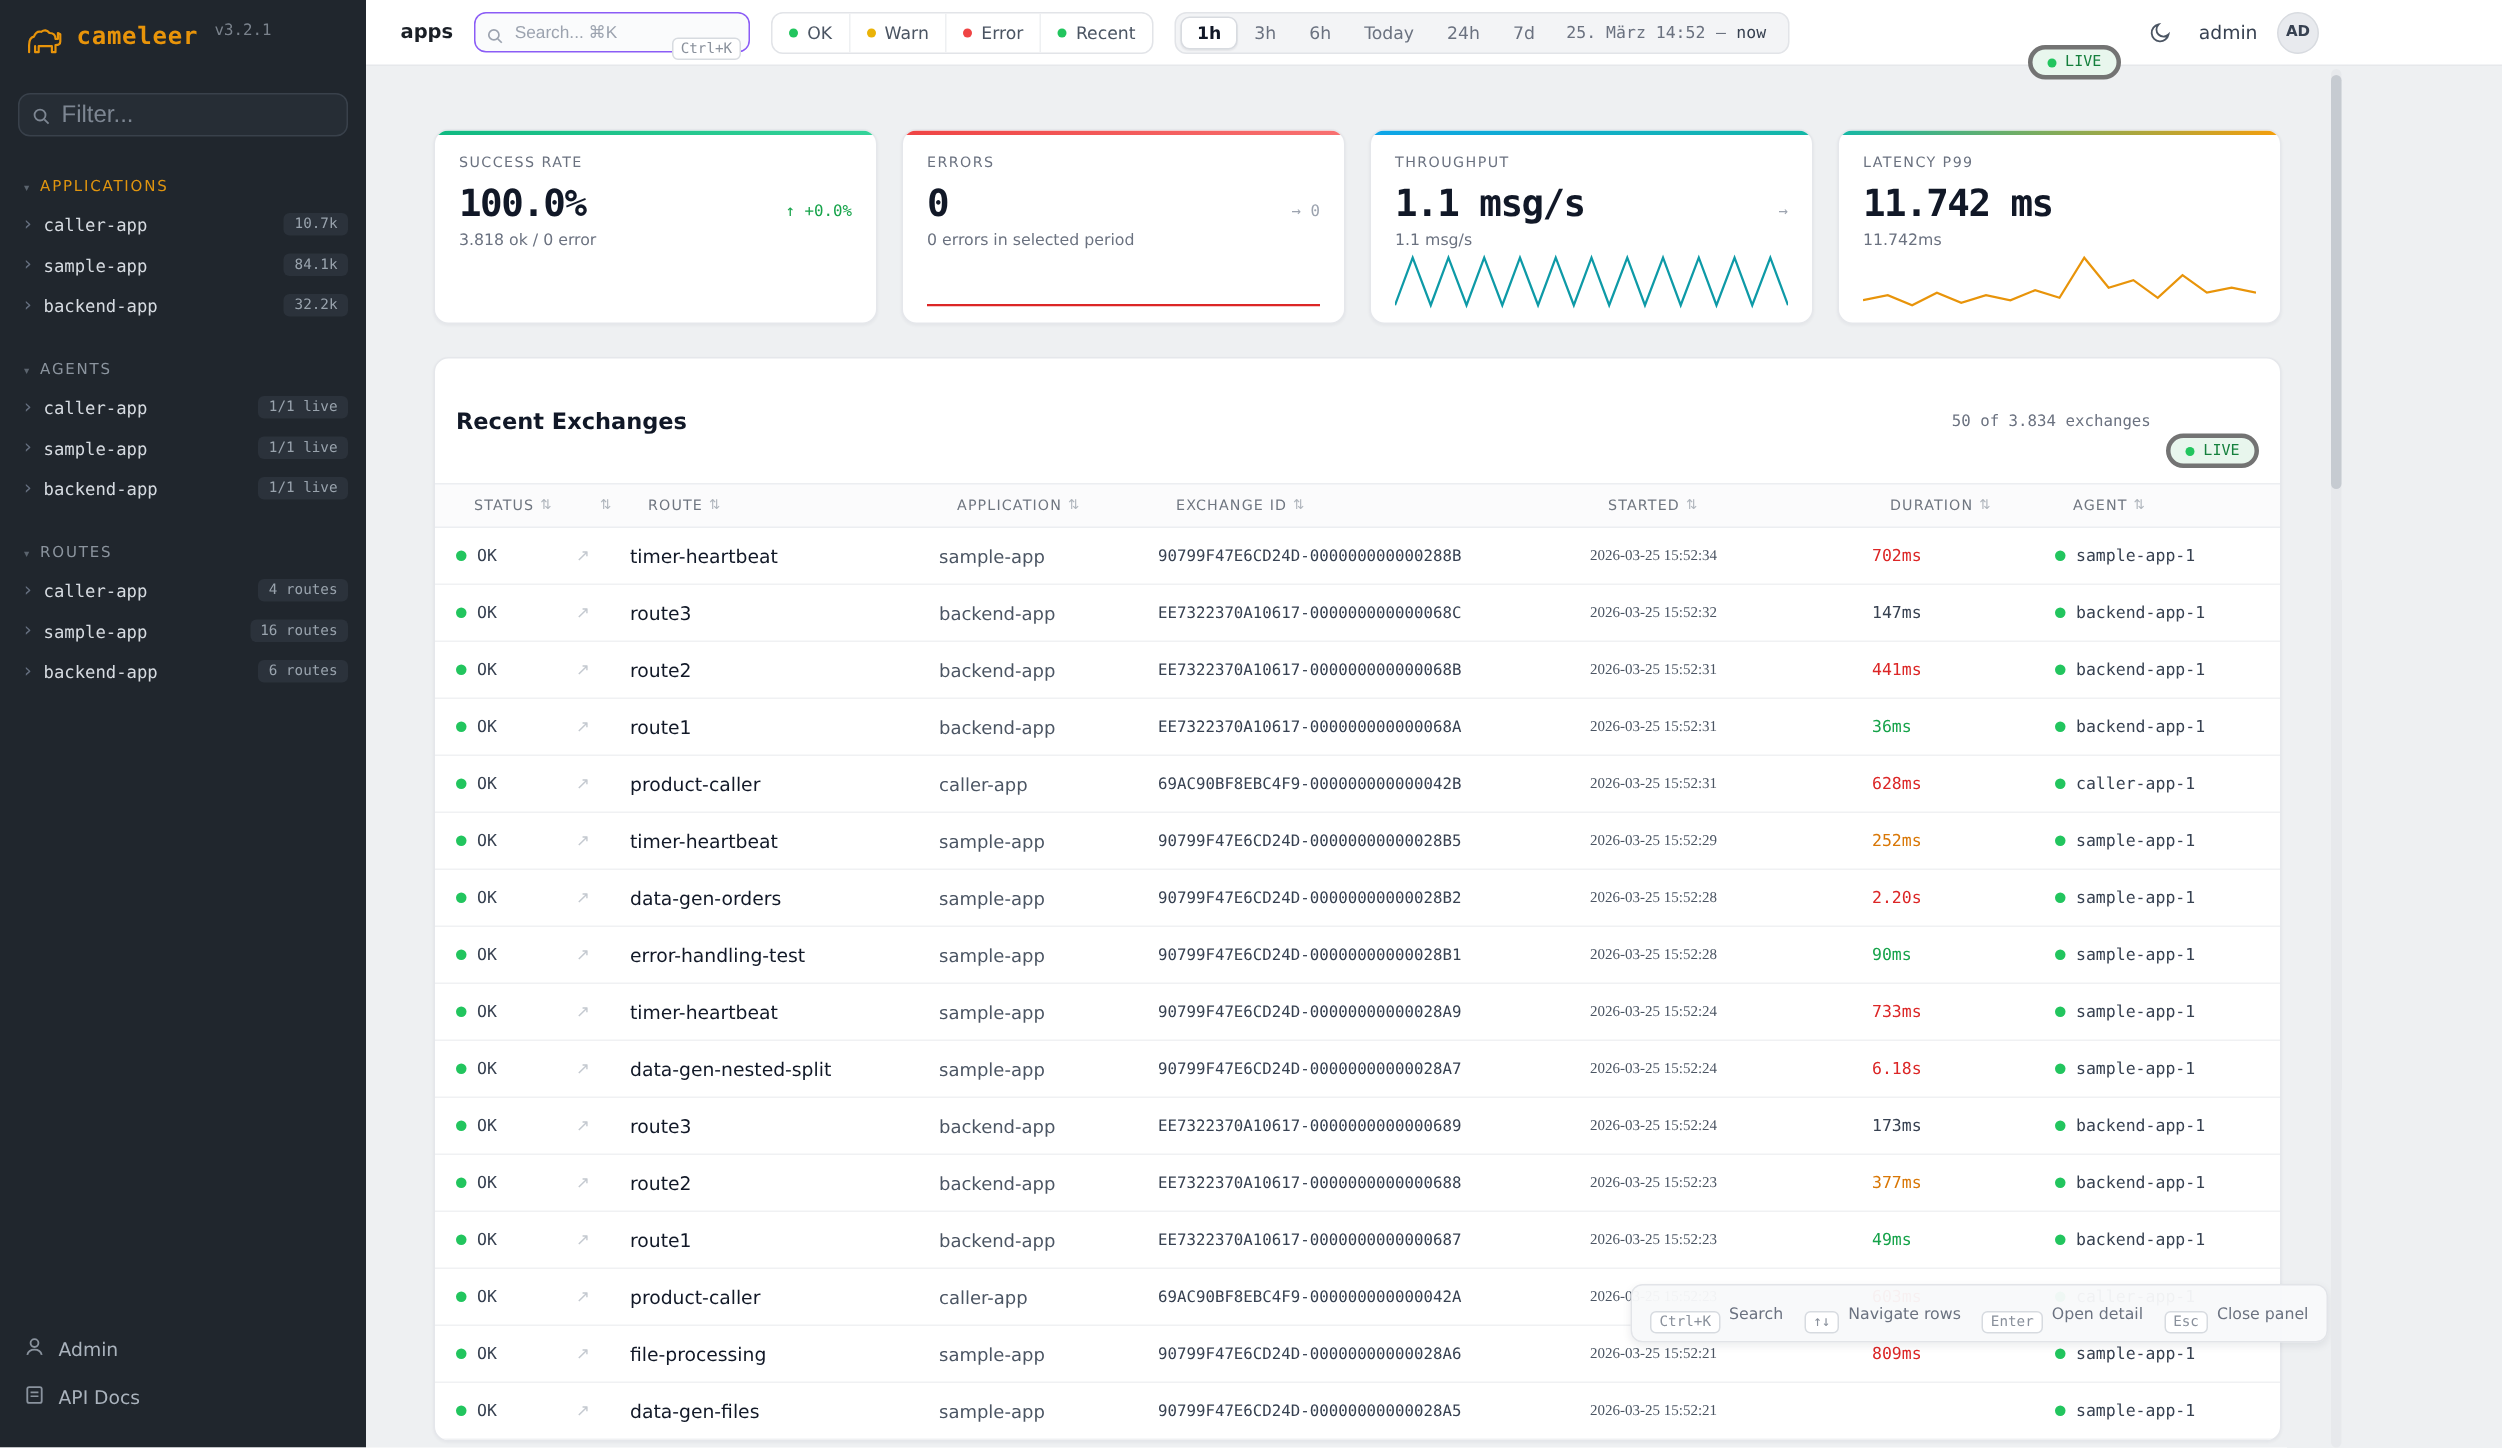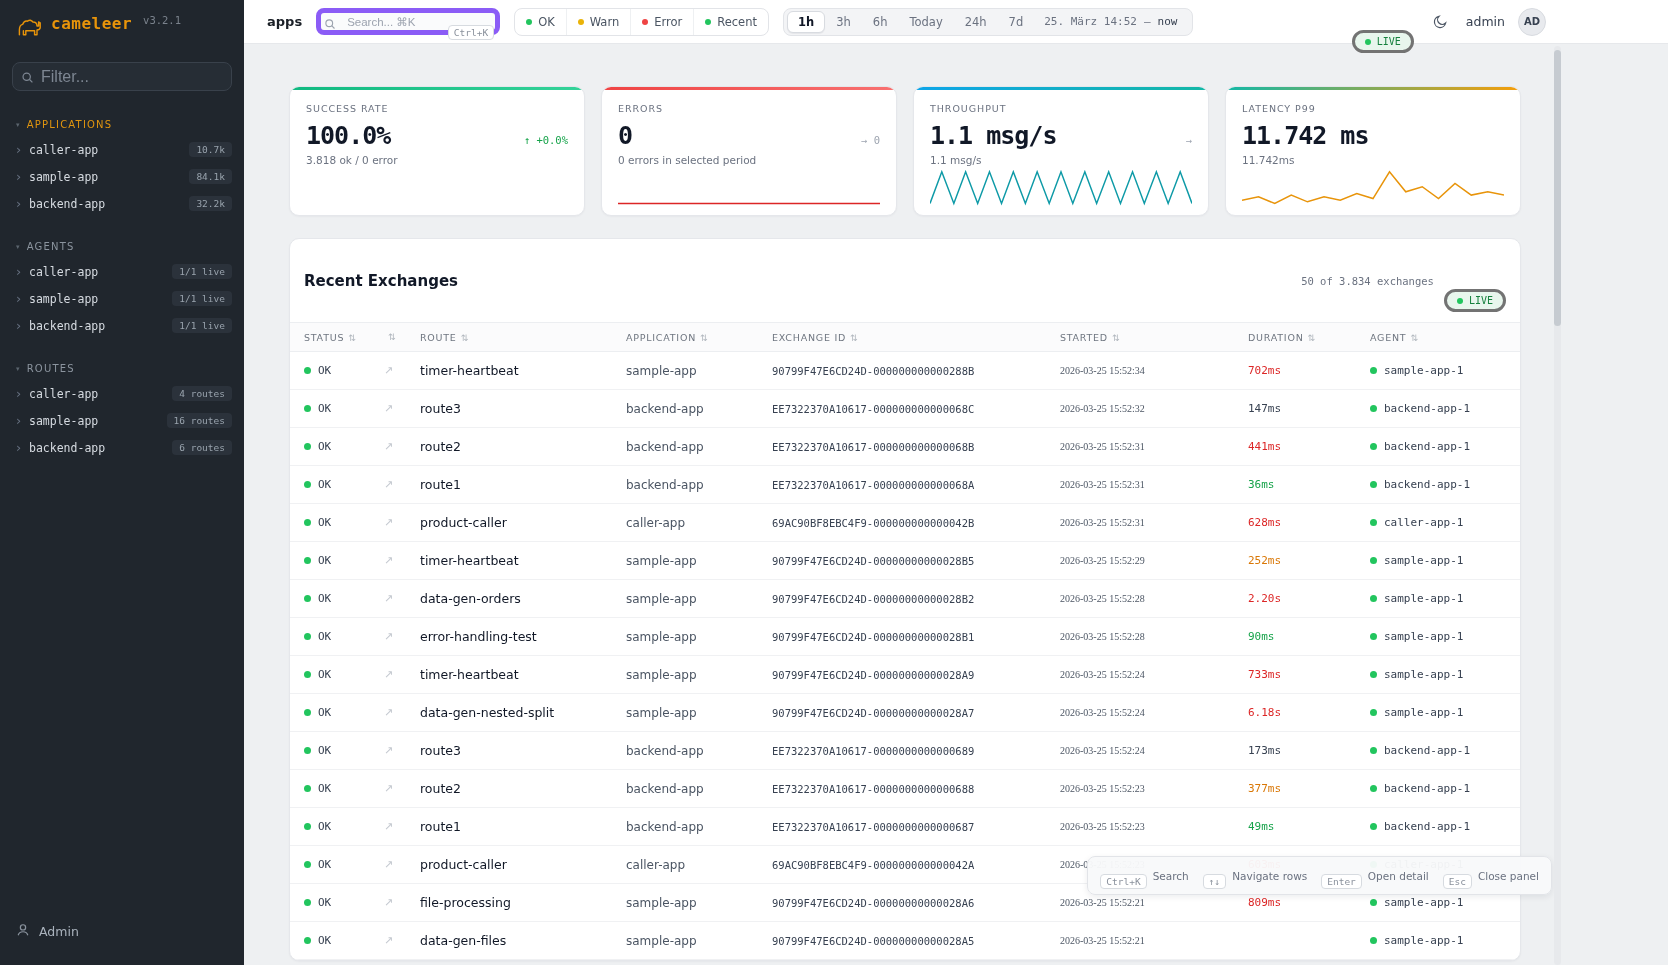--- a/index.html
+++ b/index.html
@@ -27,21 +27,21 @@
   .side-item .lbl { flex:1; font-family:"DejaVu Sans Mono", monospace; font-size:11.5px; }
   .side-badge { background:#2b323b; color:#99a3ad; font-family:"DejaVu Sans Mono", monospace; font-size:9.5px; padding:2px 7px; border-radius:4px; }
   .side-footer { margin-top:auto; padding:10px 16px 18px; }
   .side-footer .foot-item { display:flex; align-items:center; gap:9px; height:32px; font-size:12.5px; color:#aab3bd; cursor:pointer; }
 
   
   .main { flex:1; display:flex; flex-direction:column; min-width:0; }
   .topbar { height:44px; background:#ffffff; border-bottom:1px solid #e6e8eb; display:flex; align-items:center; gap:14px; padding:0 122px 0 23px; }
   .context-label { font-size:13px; font-weight:bold; color:#1a1f26; }
   .searchbox { position:relative; width:184px; }
-  .searchbox input { width:100%; height:27px; border:5px solid #8b5cf6; background:#fafbfc; border-radius:8px; font-size:11.5px; padding:0 48px 0 26px; color:#374151; outline:none; }
+  .searchbox input { width:100%; height:27px; border:1px solid #8b5cf6; background:#fafbfc; border-radius:8px; font-size:11.5px; padding:0 48px 0 26px; color:#374151; outline:none; }
   .searchbox input::placeholder { color:#9ca3af; }
   .searchbox .mag { position:absolute; left:8px; top:7px; }
   .searchbox .kbd { position:absolute; right:6px; top:5px; }
   .kbd { display:inline-block; border:1px solid #d7dbe0; background:#fff; border-radius:4px; font-family:"DejaVu Sans Mono", monospace; font-size:9.5px; color:#8a919c; padding:1px 5px;margin-top:12px; }
   .chip-group { display:flex; border:1px solid #e2e4e8; background:#fff; border-radius:8px; overflow:hidden; height:28px; }
   .chip { display:flex; align-items:center; gap:6px; padding:0 11px; font-size:11.5px; color:#4b5563; cursor:pointer; border-left:1px solid #eef0f2; }
   .chip:first-child { border-left:none; }
   .dot { width:6px; height:6px; border-radius:50%; display:inline-block; }
   .time-group { display:flex; align-items:center; border:1px solid #e2e4e8; background:#f3f4f6; border-radius:8px; height:28px; padding:0 3px; }
   .seg { padding:3px 10px; font-size:11.5px; color:#6b7280; border-radius:6px; cursor:pointer; border:1px solid transparent; }
@@ -71,21 +71,21 @@
   .spark { position:absolute; left:16px; right:16px; bottom:9px; height:38px; }
 
   
   .table-card { margin-top:22px; background:#fff; border:1px solid #e5e7eb; border-radius:10px; box-shadow:0 1px 2px rgba(16,24,40,.04); overflow:hidden; }
   .table-head { display:flex; align-items:center; justify-content:space-between; padding:10px 14px; }
   .table-title { font-size:15px; font-weight:bold; color:#111827; }
   .table-meta { display:flex; align-items:center; gap:10px; }
   .table-count { font-family:"DejaVu Sans Mono", monospace; font-size:10.5px; color:#6b7280; }
   .grid-row { display:grid; grid-template-columns:80px 36px 206px 146px 288px 188px 122px minmax(0,1fr); align-items:center; padding:0 14px; }
   .thead { background:#fbfbfc; border-top:1px solid #eceef1; border-bottom:1px solid #eceef1; height:30px; }
-  .th { display:flex; align-items:flex-end; gap:4px; font-size:9.5px; letter-spacing:.08em; color:#6f7680; cursor:pointer; text-transform:uppercase; }
+  .th { display:flex; align-items:flex-start; gap:4px; font-size:9.5px; letter-spacing:.08em; color:#6f7680; cursor:pointer; text-transform:uppercase;margin-left:12px; }
   .sort { color:#b0b6bd; font-size:9px; }
   .tr { height:38px; border-bottom:1px solid #f0f1f3; cursor:pointer; }
   .cell-status { display:flex; align-items:center; gap:7px; font-family:"DejaVu Sans Mono", monospace; font-size:11px; color:#374151; }
   .cell-status .dot, .cell-agent .dot { width:7px; height:7px; background:#22c55e; }
   .cell-link { color:#c4c9d0; font-size:11px; }
   .cell-route { font-size:12.5px; color:#111827; }
   .cell-app { font-size:12px; color:#4b5563; }
   .cell-id { font-family:"DejaVu Sans Mono", monospace; font-size:10.5px; color:#374151; }
   .cell-started { font-family:Liberation Serif, serif; font-size:10px; color:#4b5563; }
   .cell-dur { font-family:"DejaVu Sans Mono", monospace; font-size:11px; }
@@ -210,20 +210,30 @@
     <div class="side-footer">
       <div class="foot-item">
         <span>
           <svg width="14" height="14" viewBox="0 0 16 16">
               <circle cx="8" cy="5" r="3" fill="none" stroke="#8a939e" stroke-width="1.4"></circle>
               <path d="M2.5 14 Q3.5 10 8 10 Q12.5 10 13.5 14" fill="none" stroke="#8a939e" stroke-width="1.4"></path>
             </svg>
         </span>
         <span>Admin</span>
       </div>
+      <div class="foot-item">
+        <span>
+          <svg width="14" height="14" viewBox="0 0 16 16">
+              <rect x="2.5" y="2" width="11" height="12" rx="1.5" fill="none" stroke="#8a939e" stroke-width="1.4"></rect>
+              <line x1="5" y1="6" x2="11" y2="6" stroke="#8a939e" stroke-width="1.2"></line>
+              <line x1="5" y1="9" x2="11" y2="9" stroke="#8a939e" stroke-width="1.2"></line>
+            </svg>
+        </span>
+        <span>API Docs</span>
+      </div>
     </div>
   </aside>
 
   <div class="main">
 
     <header class="topbar">
       <span class="context-label">apps</span>
 
       <div class="searchbox">
         <span class="mag">

